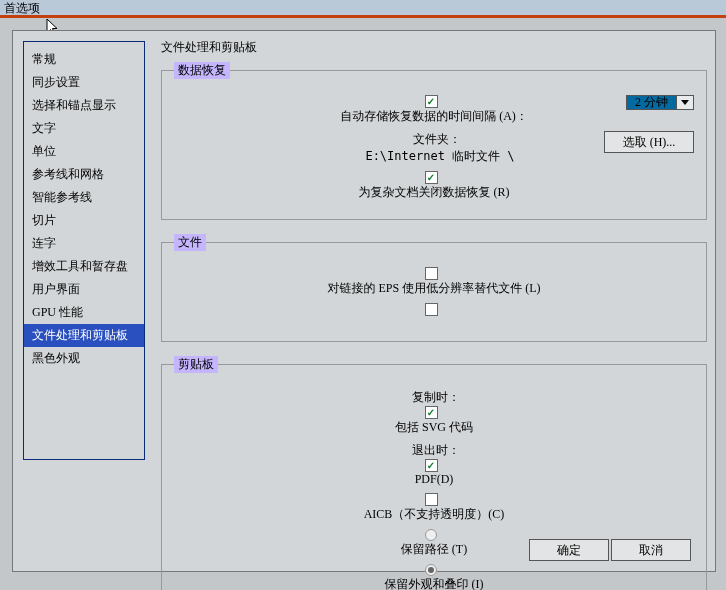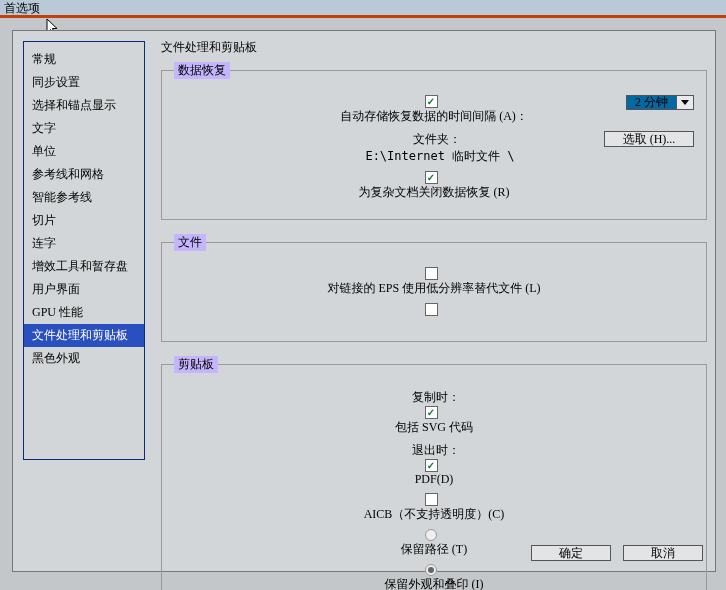--- a/index.html
+++ b/index.html
@@ -121,41 +121,41 @@
   }
   .select .arr {
     width: 16px; height: 100%;
     display: flex; align-items: center; justify-content: center;
     background: #e9eaec;
   }
   .select .arr svg { display: block; }
   .btn {
     border: 1px solid #555;
     background: #e3e4e5;
-    height: 16px;
+    height: 22px;
     padding: 0 14px;
     display: inline-flex;
     align-items: center; justify-content: center;
     cursor: default;
     min-width: 80px;
   }
   .right-slot {
     position: absolute;
     right: 12px;
   }
   .indent-1 { margin-left: 22px; }
   .lbl-col {
     width: 56px;
     text-align: right;
     margin-right: 4px;
   }
   .footer {
     position: absolute;
-    right: 12px; bottom: 10px;
-    display: flex; gap: 12px;
+    right: 24px; bottom: 10px;
+    display: flex; gap: 2px;
   }
 </style>
 </head>
 <body>
 
 <div class="titlebar">
   <span>首选项</span>
 </div>
 
 <svg class="cursor" width="16" height="20" viewBox="0 0 16 20">

